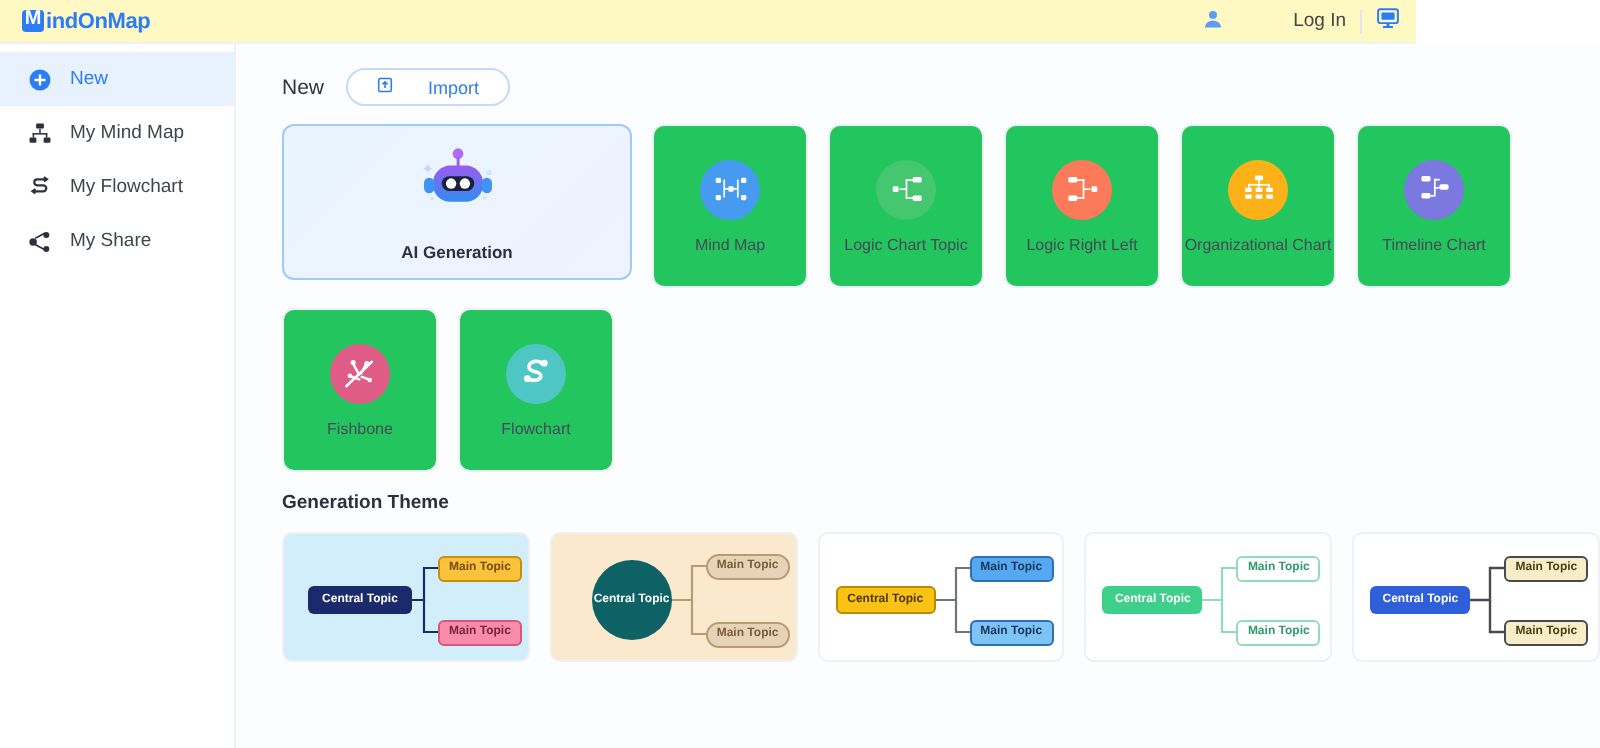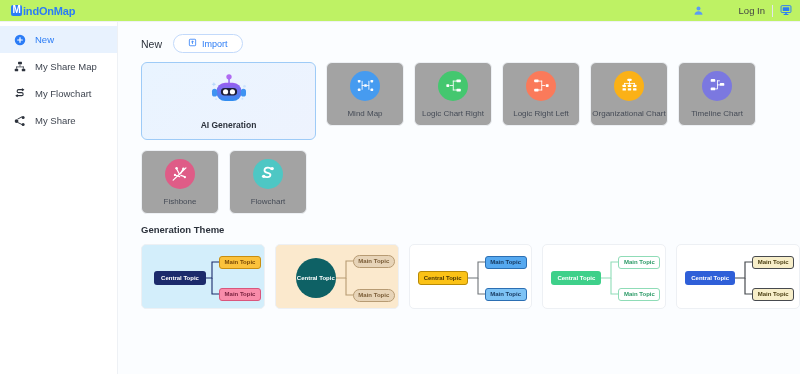--- a/index.html
+++ b/index.html
@@ -6,22 +6,22 @@
   html, body {
     width: 800px; height: 374px;
     font-family: "Liberation Sans", sans-serif;
     background: #ffffff;
     overflow: hidden;
   }
 
   
   .topbar {
     position: absolute; top: 0; left: 0;
-    width: 800px; height: 22px;
-    background: #bef264;
+    width: 708px; height: 22px;
+    background: #fef9c3;
     border-bottom: 1px solid #eef1f5;
     display: flex; align-items: center;
   }
   .logo {
     margin-left: 11px;
     display: flex; align-items: center;
     font-size: 11px; font-weight: bold;
     letter-spacing: -.2px;
   }
   .logo-mark {
@@ -77,32 +77,32 @@
     background: #fbfdff;
     padding: 12px 0 0 23px;
     overflow: hidden;
   }
   .section-head {
     display: flex; align-items: center; gap: 11px;
     margin-bottom: 9px;
   }
   .section-title { font-size: 10.5px; color: #2c323c; font-weight: 500; }
   .import-btn {
-    display: flex; align-items: center; gap: 5px;
+    display: flex; align-items: center; gap: 17px;
     height: 19px; padding: 0 14px;
     border: 1px solid #c3dafb; border-radius: 10px;
     background: #ffffff; color: #2b7cf6;
     font-size: 9px; cursor: pointer;
   }
 
   
   .card-row { display: flex; gap: 10px; margin-bottom: 10px; }
   .card {
-    width: 78px; height: 64px;
-    background: #a3a3a3;
+    width: 78px; height: 82px;
+    background: #22c55e;
     border: 1px solid #edf0f4;
     border-radius: 6px;
     display: flex; flex-direction: column;
     align-items: center; justify-content: center;
     cursor: pointer;
   }
   .card-label { font-size: 8px; color: #454b56; margin-top: 8px; text-align: center; }
   .card-ico {
     width: 30px; height: 30px; border-radius: 50%;
     display: flex; align-items: center; justify-content: center;
@@ -182,21 +182,21 @@
       <svg width="12" height="12" viewBox="0 0 16 16" fill="#2c323c">
         <rect x="5.4" y="1" width="5.2" height="3.4" rx=".8"></rect>
         <rect x="1" y="10.4" width="4.6" height="3.4" rx=".8"></rect>
         <rect x="10.4" y="10.4" width="4.6" height="3.4" rx=".8"></rect>
         <rect x="7.5" y="4.4" width="1" height="3"></rect>
         <rect x="3.1" y="7.4" width="9.8" height="1"></rect>
         <rect x="3.1" y="7.4" width="1" height="3"></rect>
         <rect x="11.9" y="7.4" width="1" height="3"></rect>
       </svg>
     </span>
-    <span>My Share Map</span>
+    <span>My Mind Map</span>
   </div>
 
   <div class="side-item">
     <span class="side-icon">
       <svg width="12" height="12" viewBox="0 0 16 16" fill="none" stroke="#2c323c" stroke-width="1.5">
         <path d="M12.5 2.2H6.2a2 2 0 0 0 0 4h4a2 2 0 0 1 0 4H3.3"></path>
         <path d="M10.6 0.8l2 1.4-2 1.4M5 8.8l-2 1.4 2 1.4"></path>
       </svg>
     </span>
     <span>My Flowchart</span>
@@ -284,21 +284,21 @@
         <svg width="17" height="17" viewBox="0 0 20 20" fill="#fff">
           <rect x="1.6" y="8.4" width="3.4" height="3.4" rx=".8"></rect>
           <rect x="13.4" y="3" width="5.2" height="3.2" rx=".8"></rect>
           <rect x="13.4" y="13.8" width="5.2" height="3.2" rx=".8"></rect>
           <rect x="5.6" y="9.6" width="4" height="1"></rect>
           <rect x="9.2" y="4.3" width="1" height="11.4"></rect>
           <rect x="9.2" y="4.3" width="4.4" height="1"></rect>
           <rect x="9.2" y="14.8" width="4.4" height="1"></rect>
         </svg>
       </div>
-      <span class="card-label">Logic Chart Right</span>
+      <span class="card-label">Logic Chart Topic</span>
     </div>
 
     <div class="card">
       <div class="card-ico" style="background:#fa7a5a">
         <svg width="17" height="17" viewBox="0 0 20 20" fill="#fff">
           <rect x="15" y="8.4" width="3.4" height="3.4" rx=".8"></rect>
           <rect x="1.4" y="3" width="5.2" height="3.2" rx=".8"></rect>
           <rect x="1.4" y="13.8" width="5.2" height="3.2" rx=".8"></rect>
           <rect x="10.4" y="9.6" width="4" height="1"></rect>
           <rect x="9.8" y="4.3" width="1" height="11.4"></rect>

